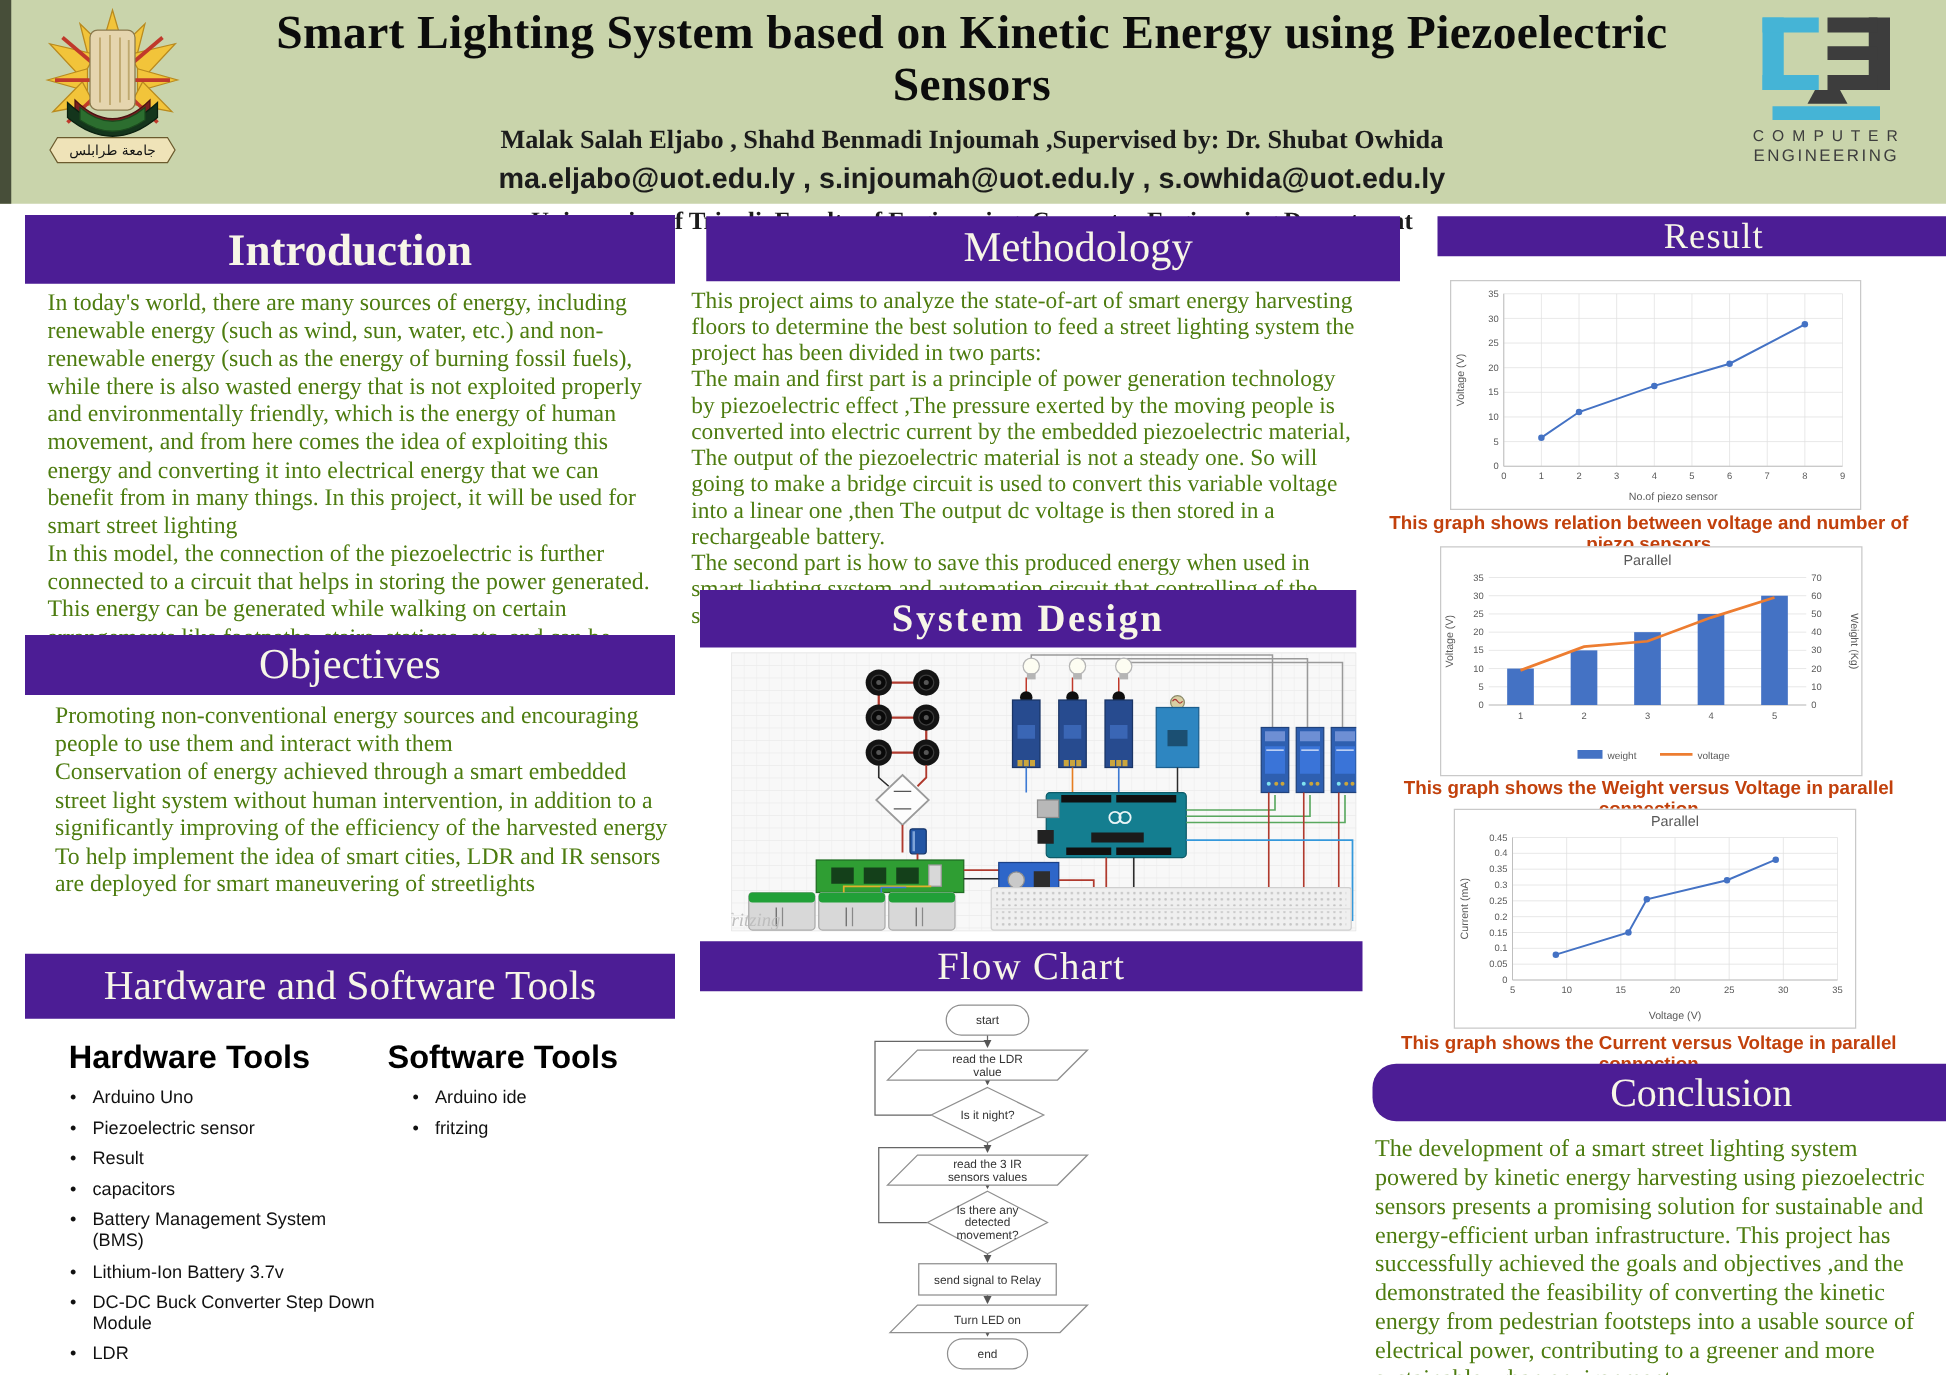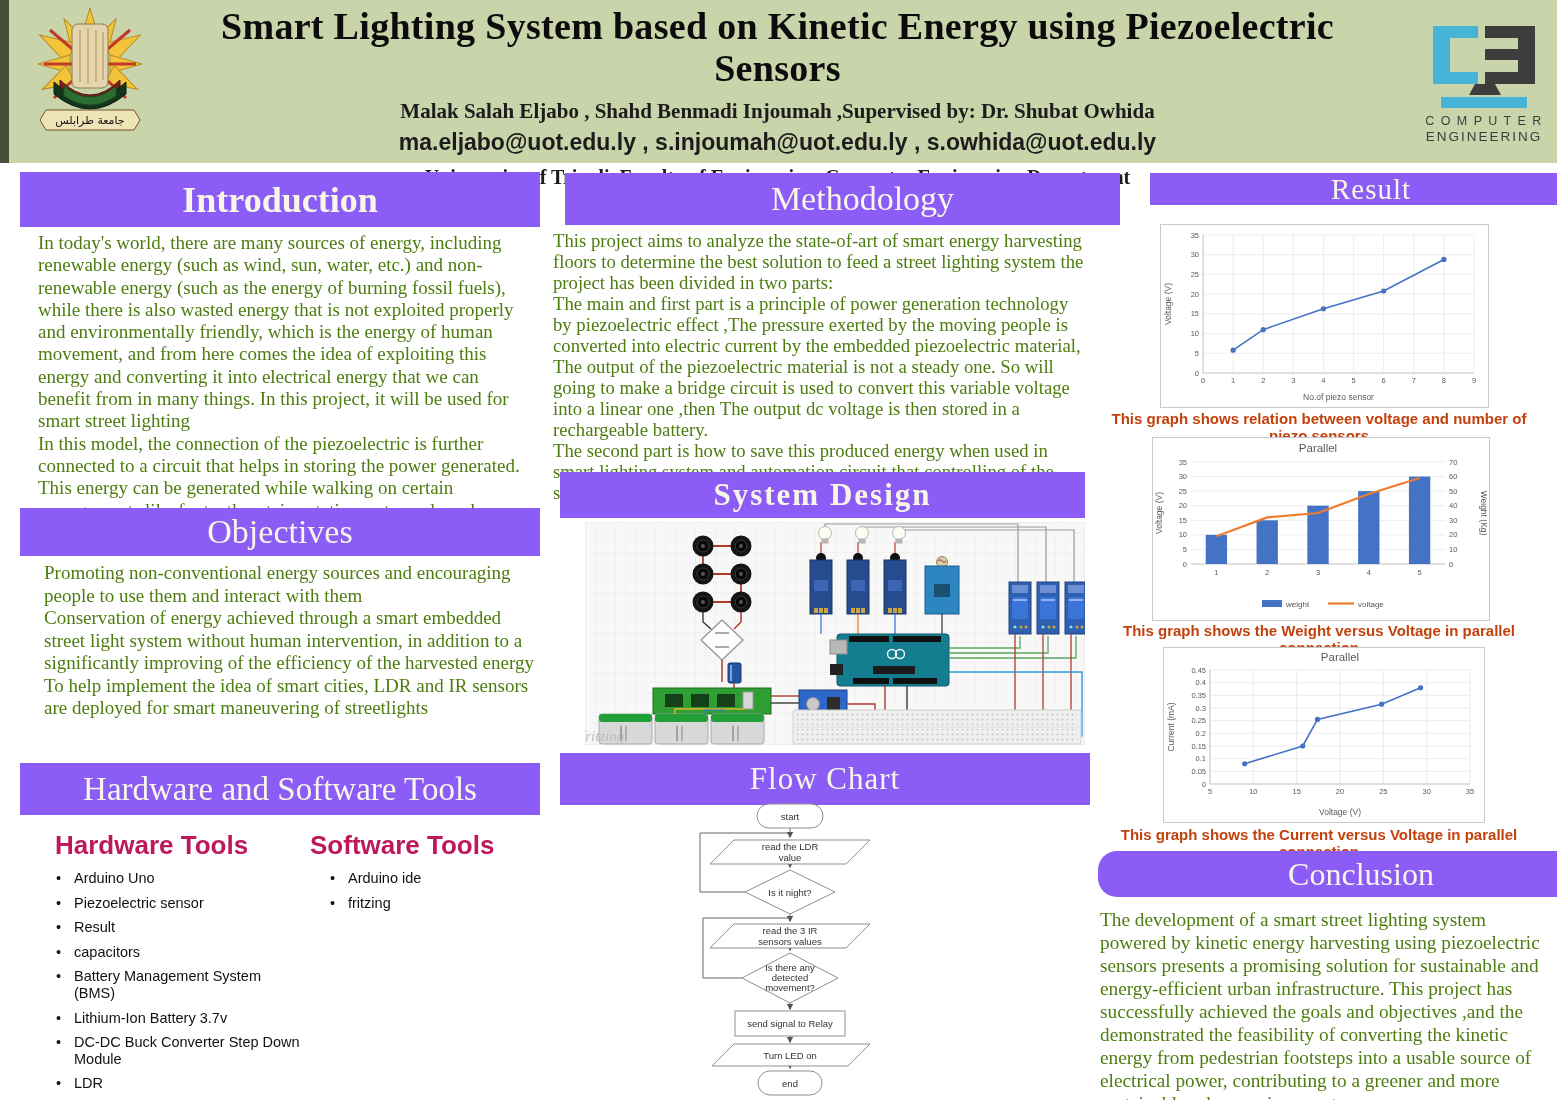--- a/index.html
+++ b/index.html
@@ -7,31 +7,31 @@
           font-family:"Liberation Serif",serif;color:#1c1c1c;}
   
   .hdr{position:absolute;left:0;top:0;width:1557px;height:163px;background:#c9d4ab;}
   .edge-strip{position:absolute;left:0;top:0;width:9px;height:163px;background:#474e39;}
   .hdr-text{position:absolute;left:165px;top:6px;width:1225px;text-align:center;}
   .p-title{font-size:38px;font-weight:bold;letter-spacing:.3px;line-height:1.1;margin:0;color:#0c0c0c;}
   .p-authors{font-size:21px;font-weight:bold;margin-top:9px;}
   .p-emails{font-family:"Liberation Sans",sans-serif;font-size:23px;font-weight:bold;margin-top:5px;}
   .p-affil{font-size:20px;font-weight:bold;margin-top:10px;}
   .uot-logo{position:absolute;left:24px;top:2px;}
-  .ce-logo{position:absolute;left:1402px;top:20px;margin-left:23px;}
+  .ce-logo{position:absolute;left:1402px;top:8px;}
   
-  .bar{position:absolute;background:#8b5cf6;color:#f7f6e7;display:flex;align-items:center;justify-content:center;
+  .bar{position:absolute;background:#4c1d95;color:#f7f6e7;display:flex;align-items:center;justify-content:center;
        font-family:"Liberation Serif",serif;}
   
   .body-serif{position:absolute;font-size:19px;line-height:22.3px;color:#4d7c0f;}
   .body-serif p{margin:0;}
   .caption{position:absolute;width:442px;text-align:center;font-family:"Liberation Sans",sans-serif;
            font-weight:bold;font-size:15px;color:#c2410c;}
   
-  .tool-head{position:absolute;font-family:"Liberation Sans",sans-serif;font-size:26px;font-weight:bold;color:#be185d;}
+  .tool-head{position:absolute;font-family:"Liberation Sans",sans-serif;font-size:26px;font-weight:bold;color:#000000;}
   .tool-list{position:absolute;list-style:none;margin:0;padding:0;font-family:"Liberation Sans",sans-serif;
              font-size:14.5px;color:#111;}
   .tool-list li{line-height:16.6px;margin-bottom:8px;padding-left:22px;position:relative;}
   .tool-list li::before{content:"•";position:absolute;left:4px;}
   
   .gbox{position:absolute;background:#fff;border:1px solid #c9c9c9;}
   .tick{font:7.5px "Liberation Sans",sans-serif;fill:#595959;}
   .alabel{font:8.5px "Liberation Sans",sans-serif;fill:#595959;}
   .ctitle{font:11.5px "Liberation Sans",sans-serif;fill:#595959;}
   .lgnd{font:8px "Liberation Sans",sans-serif;fill:#595959;}
@@ -397,21 +397,21 @@
         <rect x="208" y="188" width="288" height="34" rx="2" fill="#efefef" stroke="#cfcfcf"></rect>
         <rect x="212" y="191" width="280" height="12" fill="url(#holes)"></rect>
         <rect x="212" y="207" width="280" height="12" fill="url(#holes)"></rect>
         <line x1="208" y1="205" x2="496" y2="205" stroke="#dddddd"></line>
       </g>
 
       <text x="-4" y="219" class="wm">fritzing</text>
     </svg>
   </div>
 
-  <div class="bar" style="left:560px;top:753px;width:530px;height:52px;font-size:31px;letter-spacing:1px;">
+  <div class="bar" style="left:560px;top:753px;width:530px;height:40px;font-size:31px;letter-spacing:1px;">
     <span>Flow Chart</span>
   </div>
 
   <div style="position:absolute;left:560px;top:800px;">
     <svg width="530" height="300" viewBox="0 0 530 300">
       <defs>
         <marker id="arr" viewBox="0 0 10 10" refX="8" refY="5" markerWidth="6.5" markerHeight="6.5" orient="auto">
           <path d="M0,0 L10,5 L0,10 z" fill="#555"></path>
         </marker>
       </defs>

